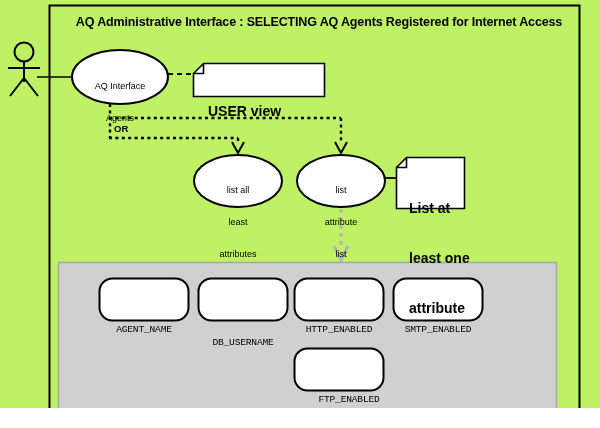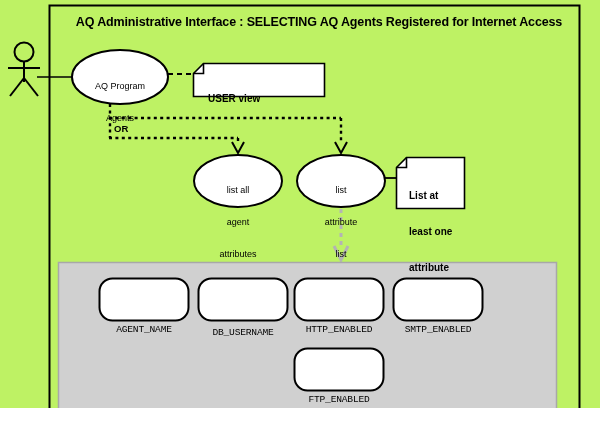--- a/index.html
+++ b/index.html
@@ -50,21 +50,21 @@
   }
   .usecase-label {
     font-size: 9px;
     line-height: 1.18;
   }
   .usecase-label .b {
     font-weight: bold;
     font-size: 10px;
   }
   .note-label {
-    font-size: 10px;
+    font-size: 14px;
     font-weight: bold;
     text-align: left;
     line-height: 1.2;
   }
   .or-label {
     font-size: 9.5px;
     font-weight: bold;
     text-align: left;
     top: 124px;
     left: 114px;
@@ -146,48 +146,48 @@
     <rect x="393.5" y="278.5" width="89" height="42" rx="13" ry="13" fill="#ffffff" stroke="#000000" stroke-width="2"></rect>
 
     <rect x="294.5" y="348.5" width="89" height="42" rx="13" ry="13" fill="#ffffff" stroke="#000000" stroke-width="2"></rect>
 
   </svg>
 
   <div class="lbl diagram-title">AQ Administrative Interface : SELECTING AQ Agents Registered for Internet Access</div>
 
 
   <div class="lbl usecase-label" style="top:60px; left:72px; width:96px;">
-    <div>AQ Program</div>
+    <div>AQ Interface</div>
     <div>Agents</div>
   </div>
 
   <div class="lbl note-label" style="top:69px; left:208px; width:116px;">
     <div>USER view</div>
   </div>
 
   <div class="lbl or-label">OR</div>
 
   <div class="lbl usecase-label" style="top:164px; left:194px; width:88px;">
     <div>list all</div>
-    <div>agent</div>
+    <div>least</div>
     <div>attributes</div>
   </div>
 
   <div class="lbl usecase-label" style="top:164px; left:297px; width:88px;">
     <div>list</div>
     <div>attribute</div>
     <div>list</div>
   </div>
 
   <div class="lbl note-label" style="top:166px; left:409px; width:58px;">
     <div>List at</div>
     <div>least one</div>
     <div>attribute</div>
   </div>
 
   <div class="lbl attr-label" style="top:293px; left:99px; width:90px;">AGENT_NAME</div>
-  <div class="lbl attr-label" style="top:296px; left:198px; width:90px;">DB_USERNAME</div>
+  <div class="lbl attr-label" style="top:306px; left:198px; width:90px;">DB_USERNAME</div>
   <div class="lbl attr-label" style="top:293px; left:294px; width:90px;">HTTP_ENABLED</div>
   <div class="lbl attr-label" style="top:293px; left:393px; width:90px;">SMTP_ENABLED</div>
 
-  <div class="lbl attr-label" style="top:363px; left:294px; width:90px;">FTP_ENABLED</div>
+  <div class="lbl attr-label" style="top:363px; left:304px; width:90px;">FTP_ENABLED</div>
 
 </div>
 
 </body></html>

